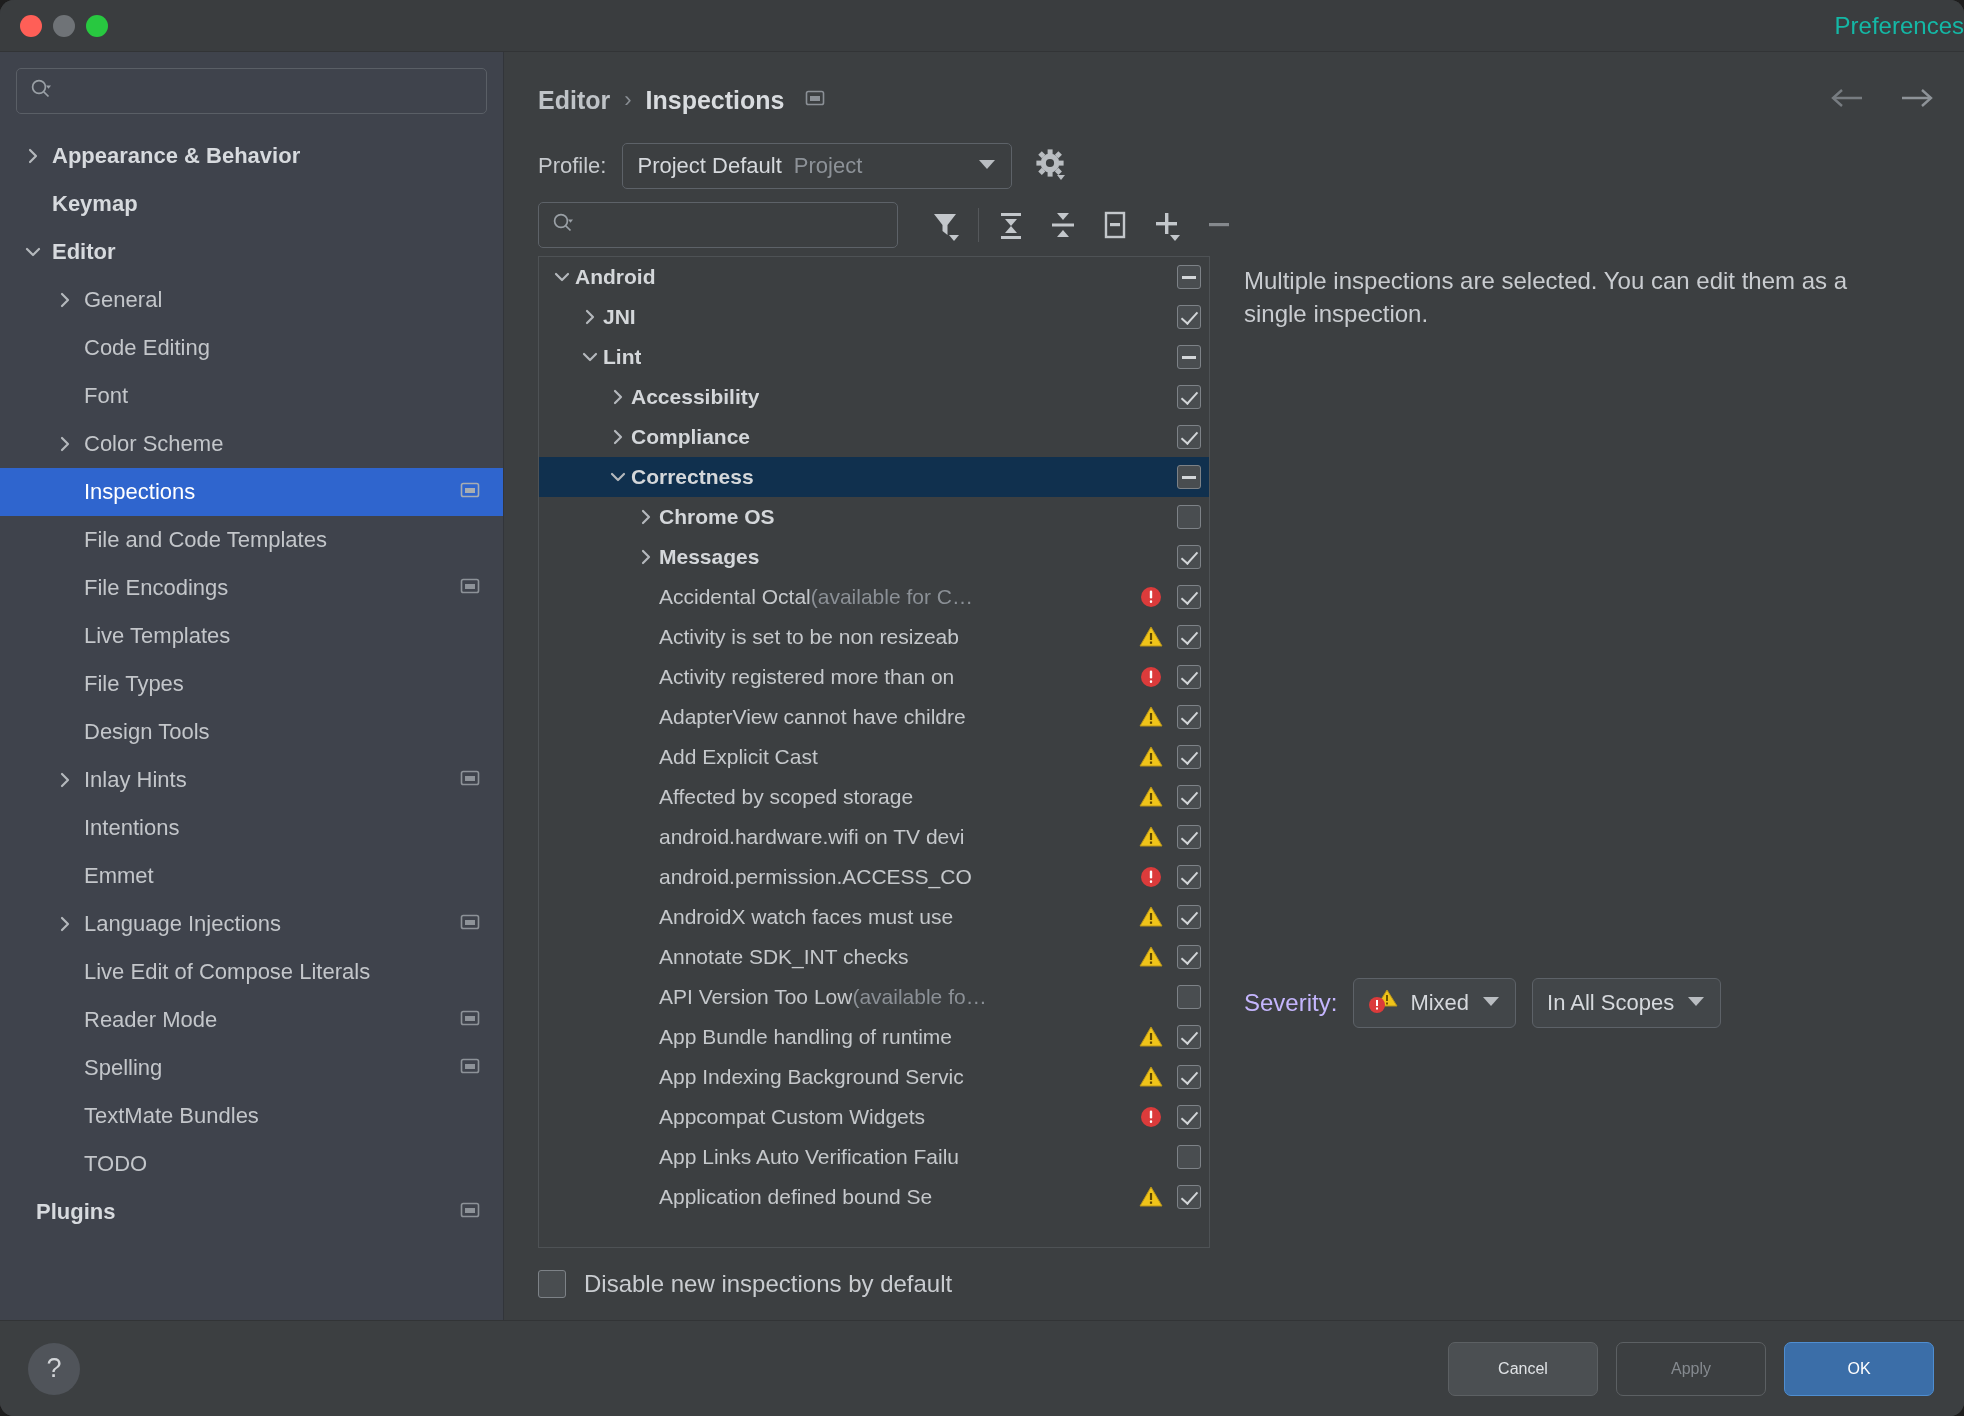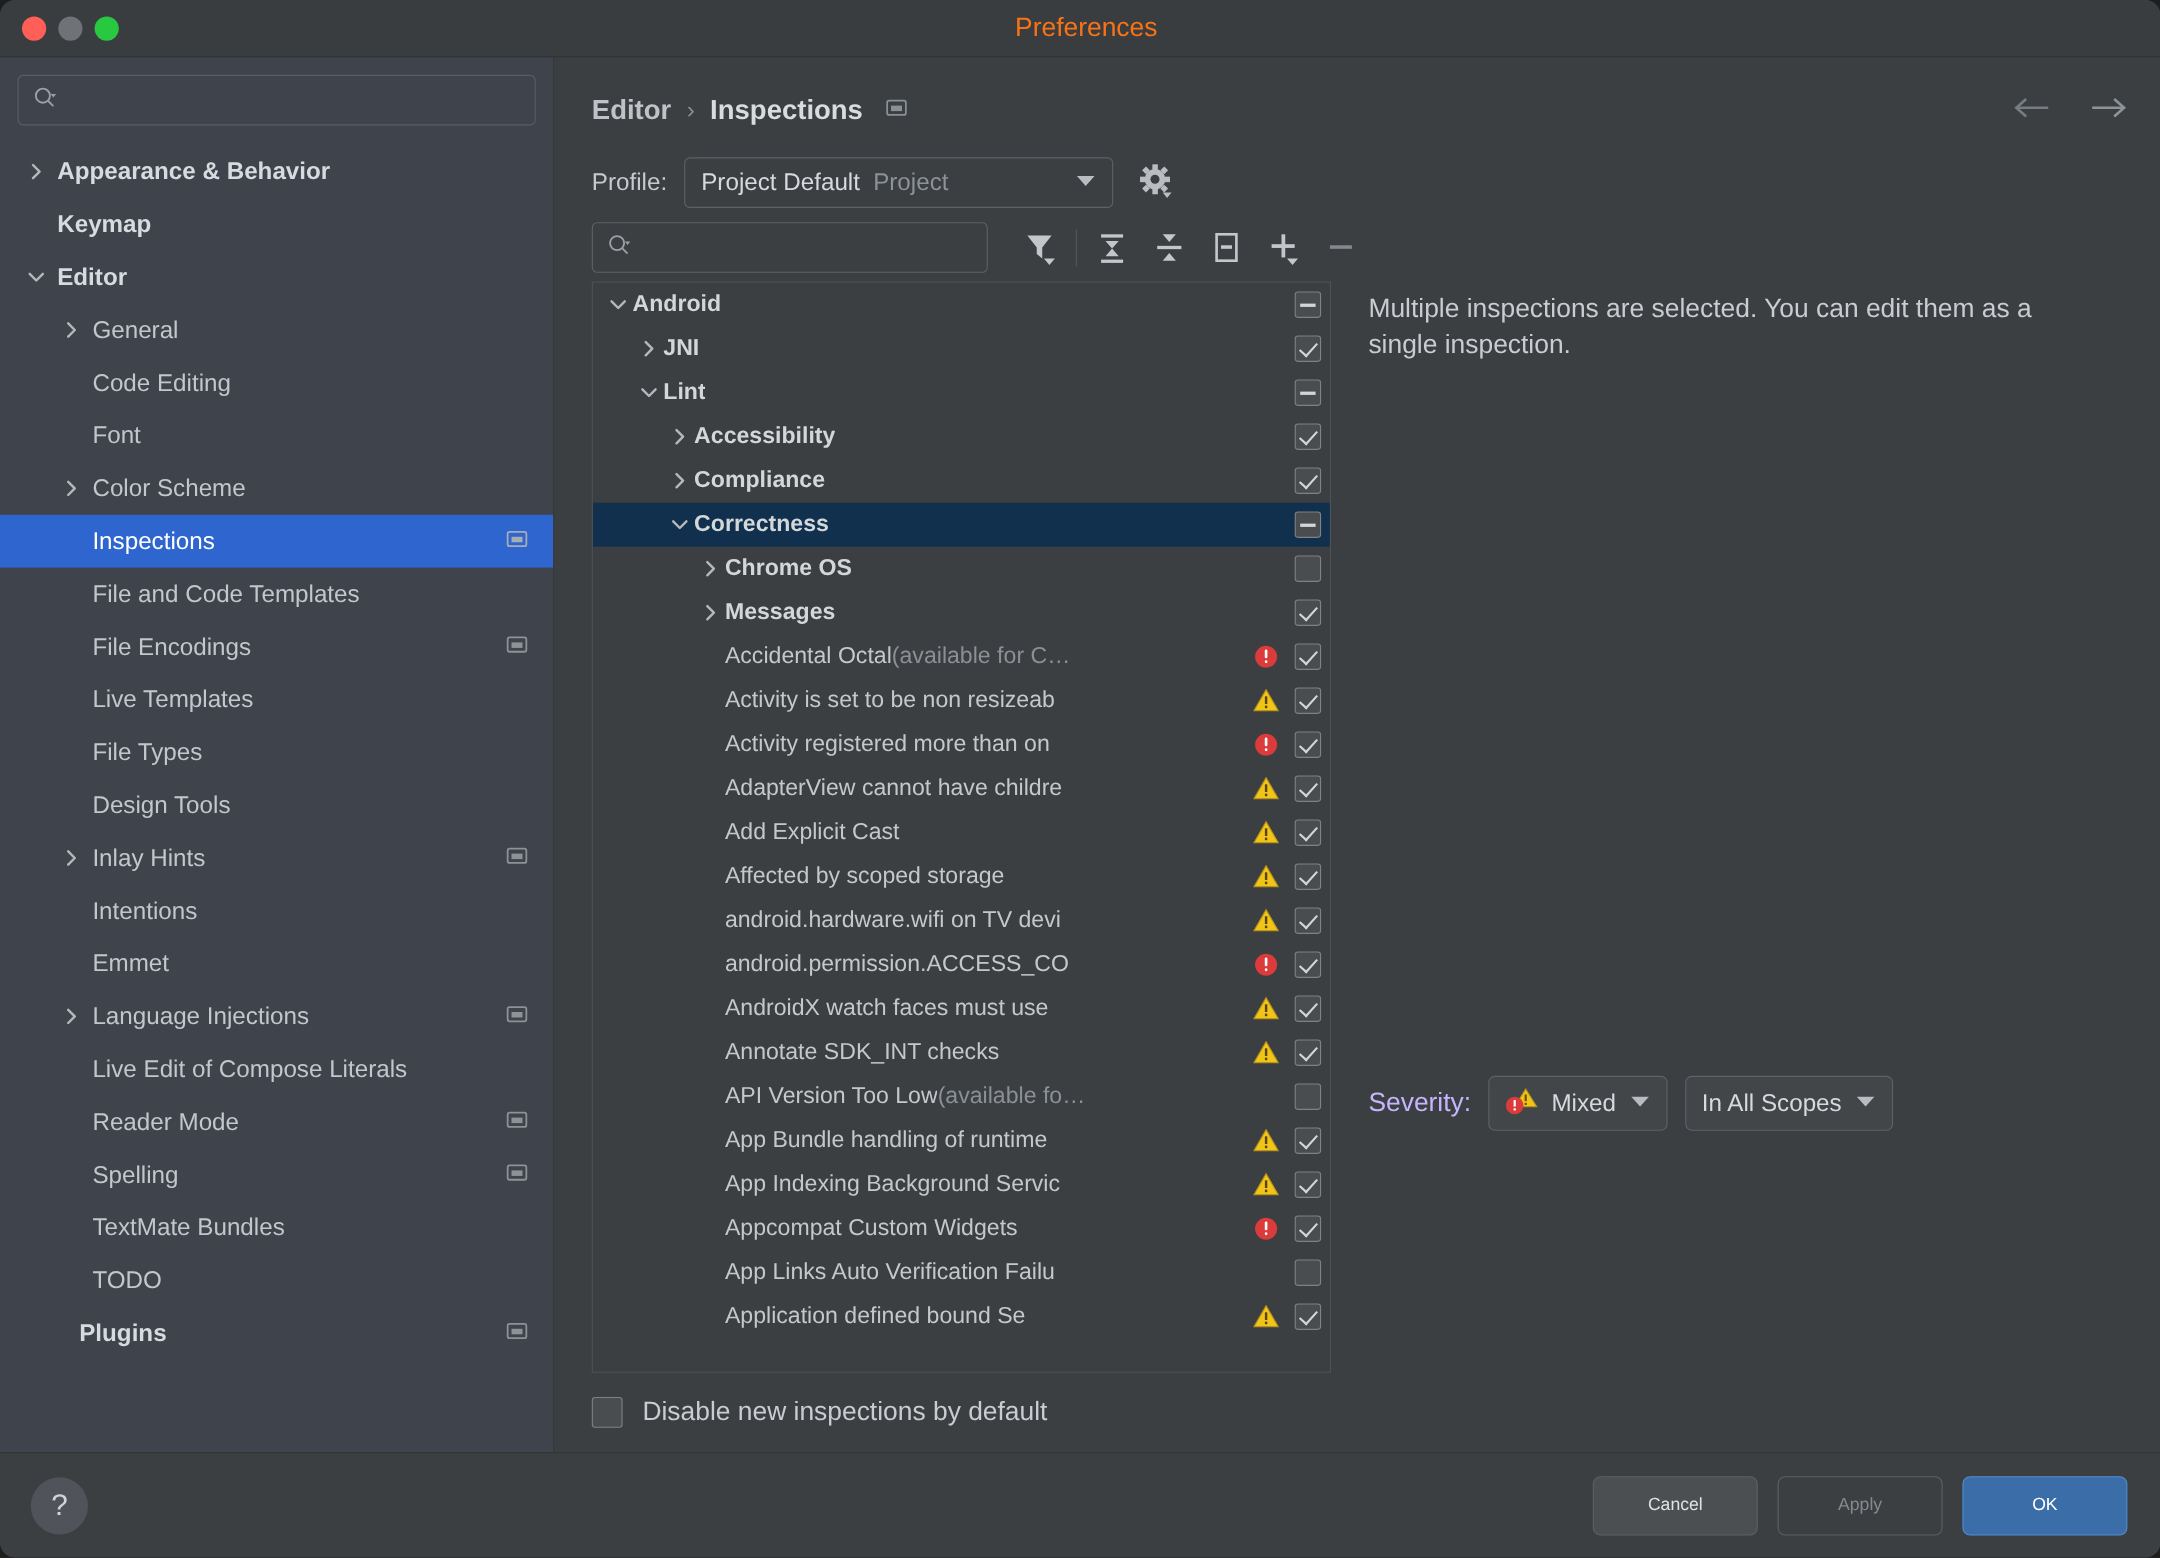--- a/index.html
+++ b/index.html
@@ -24,22 +24,22 @@
     position: relative;
     display: flex; align-items: center;
     border-bottom: 1px solid #323436;
   }
   .traffic { display: flex; gap: 11px; margin-left: 20px; }
   .dot { width: 22px; height: 22px; border-radius: 50%; }
   .dot.red { background: #ff5f57; }
   .dot.yellow { background: #6f7377; }
   .dot.green { background: #28c840; }
   .title-text {
-    position: absolute; left: 11px; right: 0; text-align: center;
-    font-size: 24px; color: #f97316; font-weight: 400;
+    position: absolute; left: 11px; right: 0; text-align: right;
+    font-size: 24px; color: #14b8a6; font-weight: 400;
     pointer-events: none;
   }
   
   .body { flex: 1 1 auto; display: flex; min-height: 0; }
   
   .sidebar {
     width: 504px; flex: 0 0 504px;
     background: #3f434c;
     border-right: 1px solid #32353a;
     display: flex; flex-direction: column;
@@ -361,21 +361,21 @@
               </svg></span>
           </div>
           <div class="s-item" style="padding-left: 54px;">
             <span class="arrow"></span>
             <span class="lbl">TextMate Bundles</span>
           </div>
           <div class="s-item" style="padding-left: 54px;">
             <span class="arrow"></span>
             <span class="lbl">TODO</span>
           </div>
-          <div class="s-item bold" style="padding-left: 22px; gap: 20px;">
+          <div class="s-item bold" style="padding-left: 6px;">
             <span class="arrow"></span>
             <span class="lbl">Plugins</span>
             <span class="badge"><svg width="22" height="22" viewBox="0 0 22 22">
                 <rect x="2.5" y="4.5" width="17" height="13" rx="1.8" fill="none" stroke="#a8adb2" stroke-width="1.6"></rect>
                 <rect x="6" y="9" width="10" height="5" fill="#a8adb2"></rect>
               </svg></span>
           </div>
         </div>
     </div>
 

